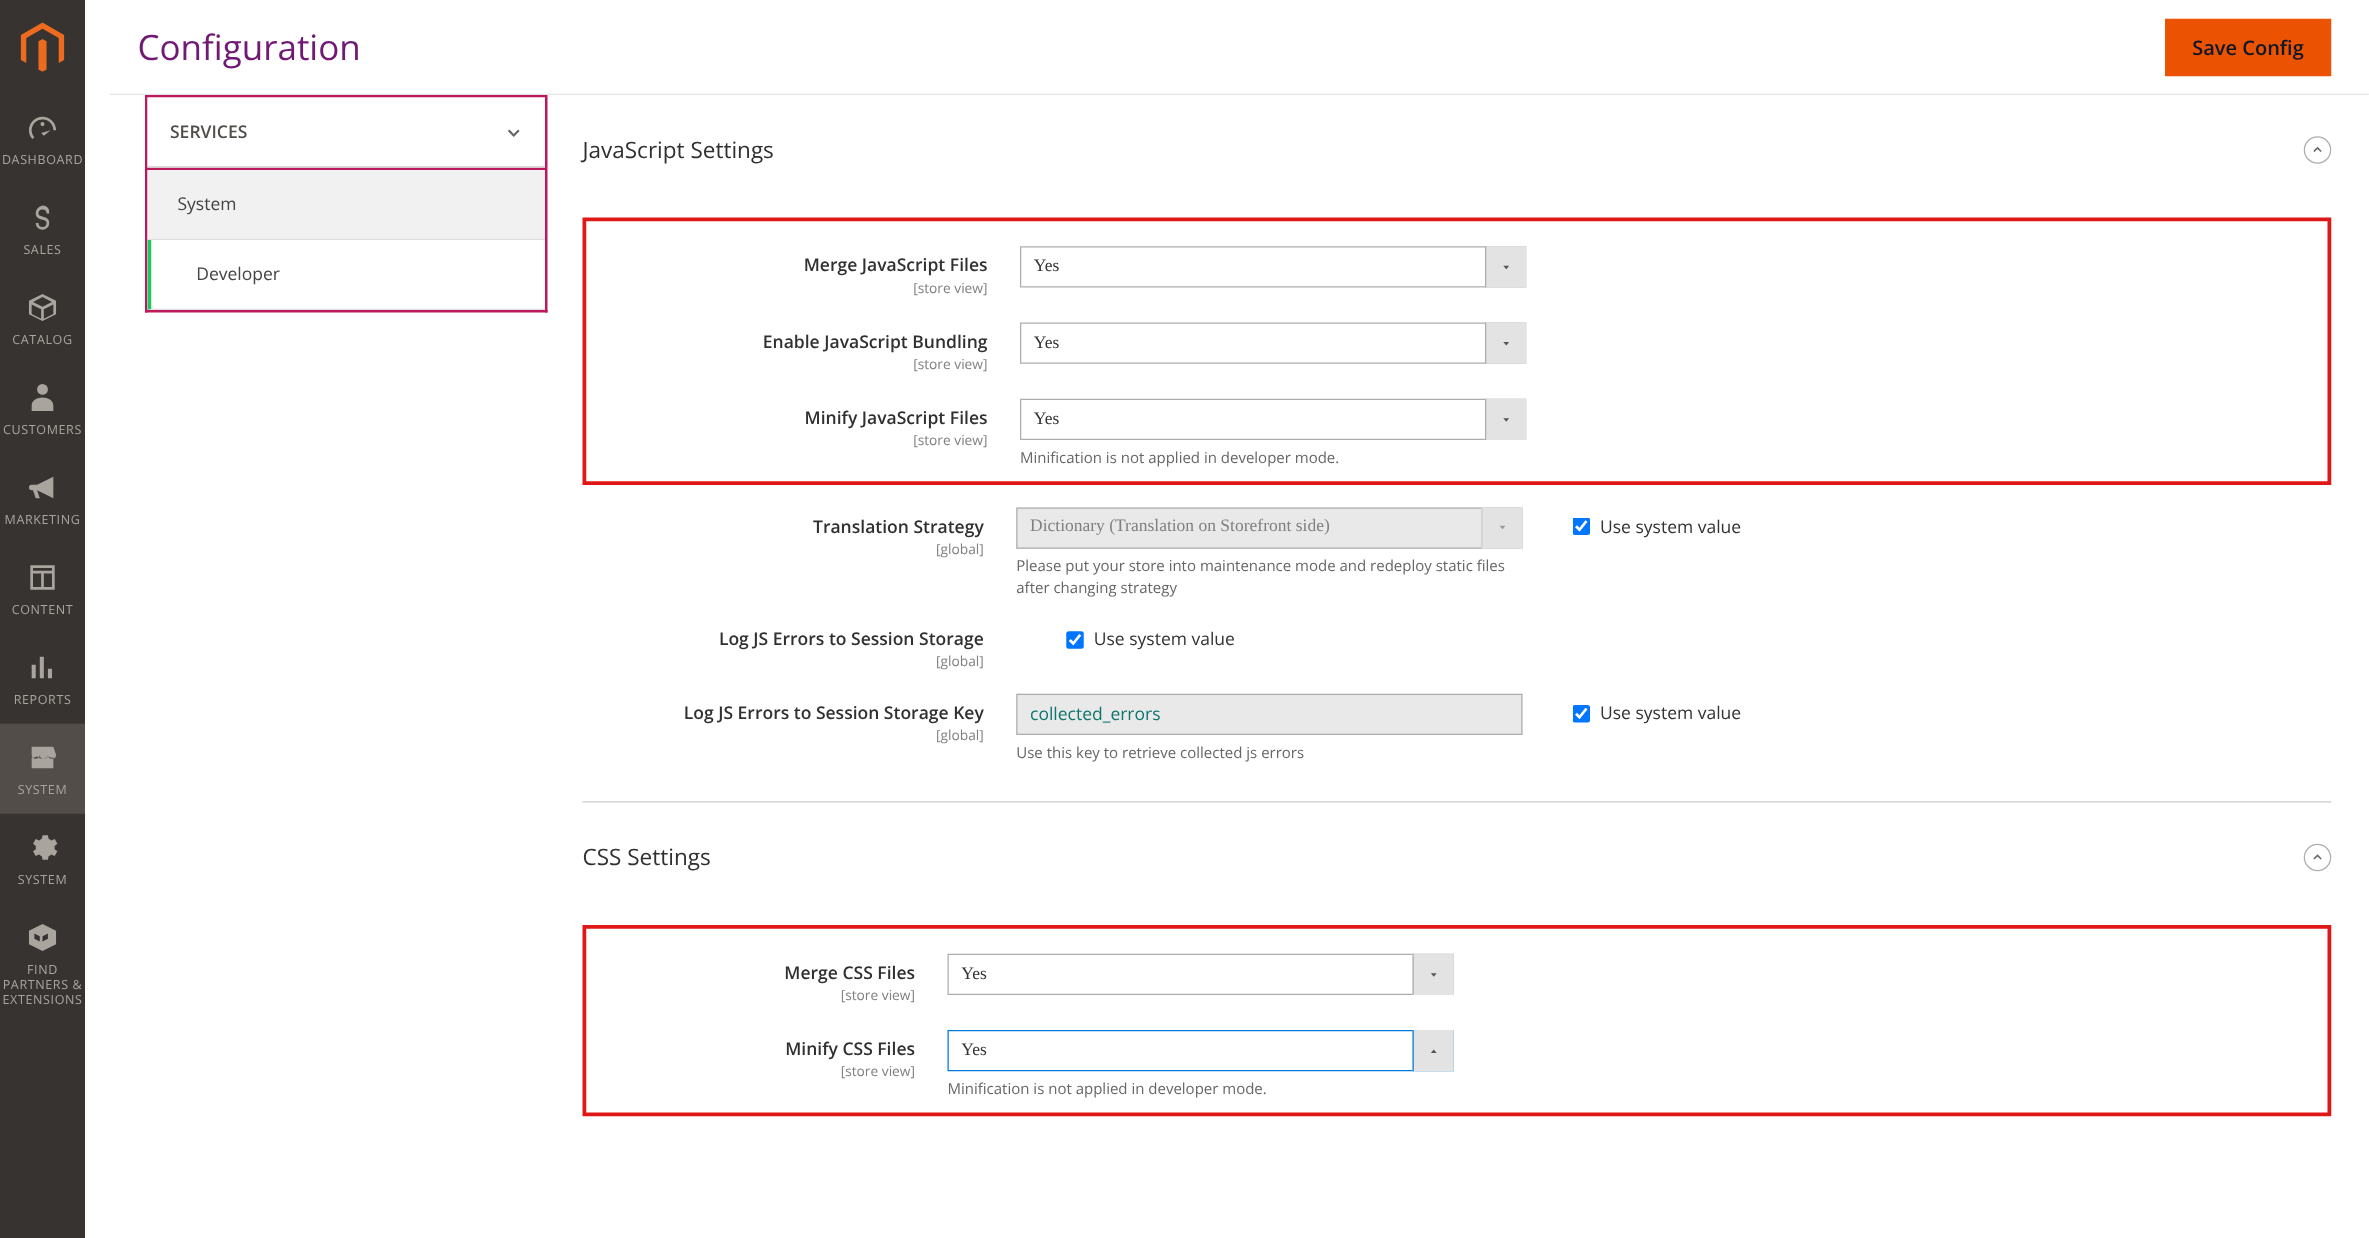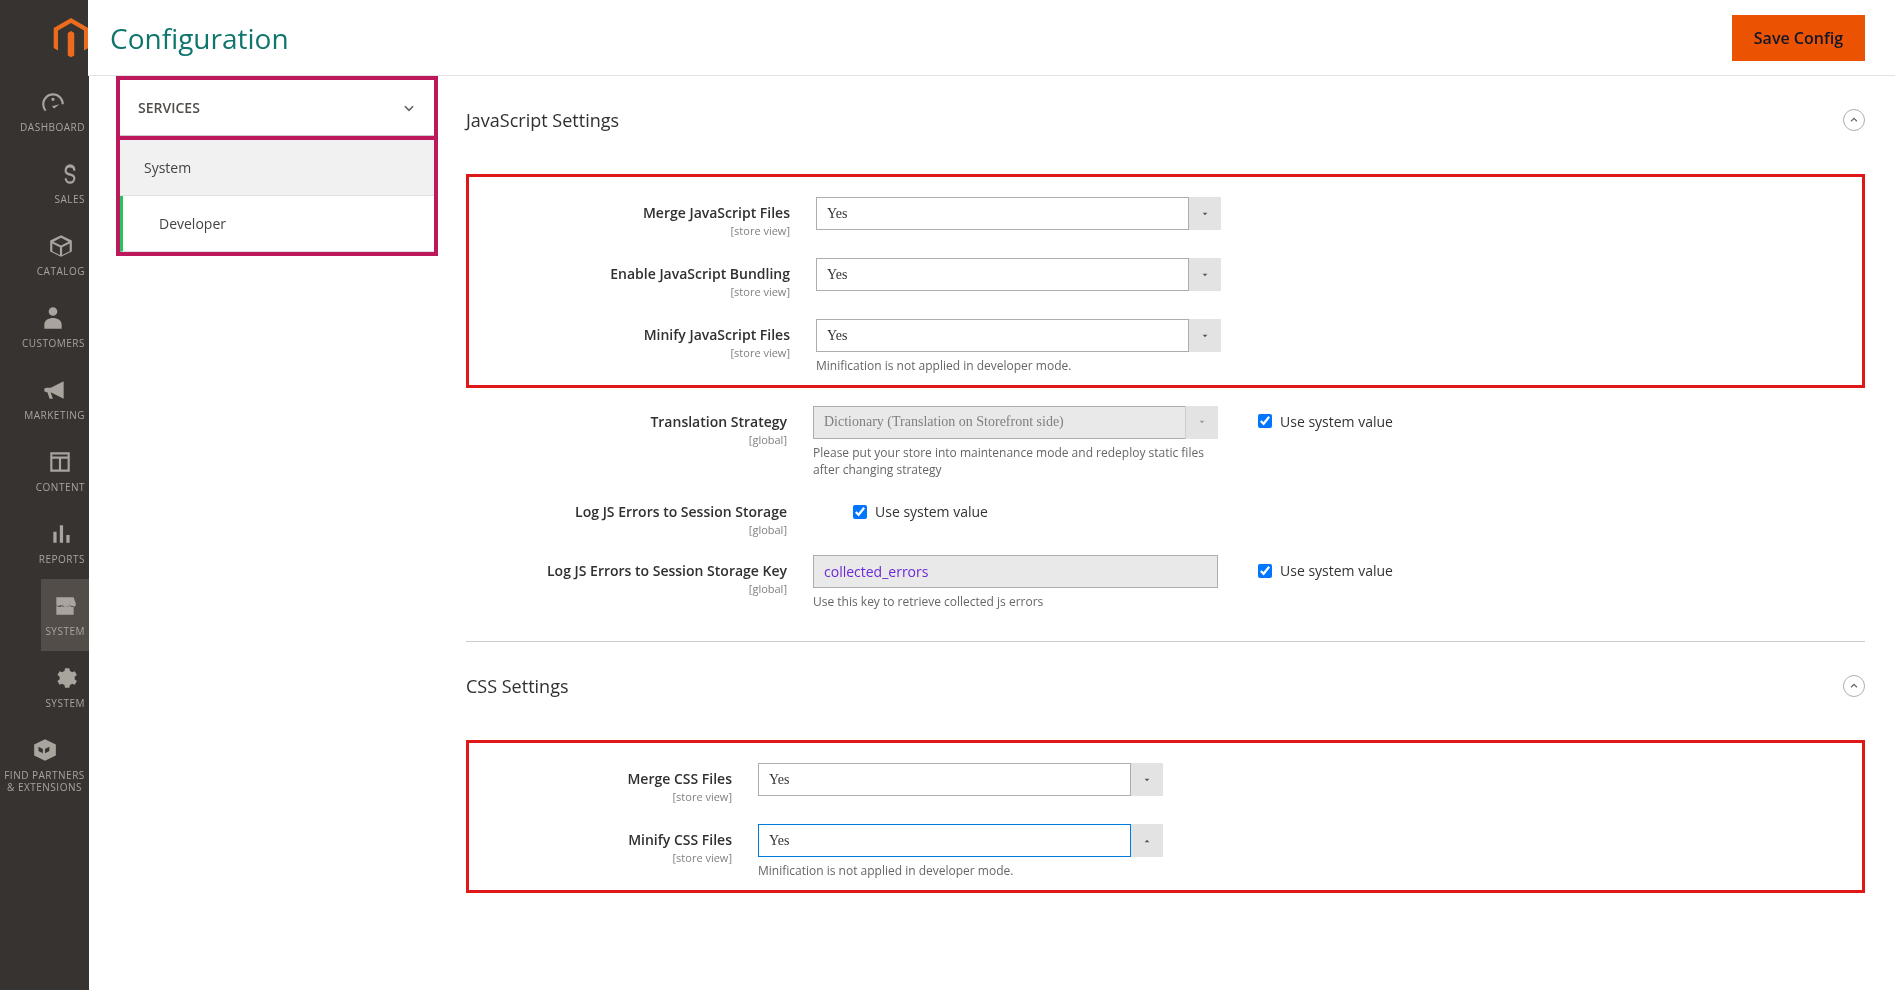--- a/index.html
+++ b/index.html
@@ -1,37 +1,37 @@
 <!DOCTYPE html>
 <html><head>
 <meta charset="utf-8">
 <style>
 * { box-sizing: border-box; margin: 0; padding: 0; }
 body { font-family: 'Open Sans', Arial, sans-serif; font-size: 14px; color: #333; background: #fff; width: 1895px; height: 990px; overflow: hidden; }
 
 
-.sidebar { position: fixed; left: 0; top: 0; width: 89px; height: 100%; background: #373330; display: flex; flex-direction: column; align-items: flex-end; }
+.sidebar { position: fixed; left: 0; top: 0; width: 68px; height: 100%; background: #373330; display: flex; flex-direction: column; }
 .logo-cell { height: 75px; display: flex; align-items: center; justify-content: center; background: #373330; }
 .logo-icon { width: 36px; height: 40px; }
 .nav-item { display: flex; flex-direction: column; align-items: center; justify-content: center; padding: 14px 4px; cursor: pointer; text-align: center; }
 .nav-item.active { background: #524d49; }
 .nav-icon { width: 26px; height: 26px; margin-bottom: 6px; fill: #aaa49e; }
 .nav-label { font-size: 10px; color: #aaa49e; letter-spacing: 0.5px; line-height: 1.2; }
 
 
 .page-header { position: fixed; left: 88px; top: 0; right: 0; height: 76px; background: #fff; border-bottom: 1px solid #e3e3e3; display: flex; align-items: center; justify-content: space-between; padding: 0 30px 0 22px; }
-.page-title { font-size: 28px; font-weight: 400; color: #0f766e; }
+.page-title { font-size: 28px; font-weight: 400; color: #701a75; }
 .save-btn { background: #eb5202; color: #0f172a; border: none; padding: 12px 22px; font-size: 16px; font-weight: 600; cursor: pointer; font-family: inherit; }
 
 
 .main { position: absolute; left: 88px; top: 76px; right: 0; bottom: 0; display: flex; }
 
 
 .config-tabs { width: 350px; padding: 0 0 0 28px; }
-.tab-group { background: #f1f1f1; border: 4px solid #be185d; margin-bottom: 0; }
+.tab-group { background: #f1f1f1; border: 2px solid #be185d; margin-bottom: 0; }
 .tab-group-header { display: flex; justify-content: space-between; align-items: center; padding: 18px 18px; font-size: 14px; font-weight: 600; color: #514d49; background: #fff; border-bottom: 1px solid #ccc; cursor: pointer; }
 .tab-group-header.collapsed { background: #fff; }
 .tab-group-body { background: #f1f1f1; }
 .tab-item { padding: 18px 18px 18px 24px; font-size: 14px; color: #444; border-bottom: 1px solid #e0e0e0; cursor: pointer; }
 .tab-item.active { background: #fff; border-left: 3px solid #22c55e; padding-left: 36px; font-weight: 400; }
 .chev { width: 14px; height: 14px; }
 
 
 .content { flex: 1; padding: 10px 30px 40px 28px; overflow-y: auto; }
 .section-header { display: flex; justify-content: space-between; align-items: center; padding: 12px 0; font-size: 18px; color: #303030; cursor: pointer; border-bottom: 1px solid #ccc; margin-bottom: 30px; margin-top: 10px; }
@@ -40,21 +40,21 @@
 .collapse-toggle svg { width: 10px; height: 10px; }
 
 .field-row { display: flex; align-items: flex-start; margin-bottom: 18px; }
 .field-label-wrap { width: 335px; text-align: right; padding-right: 26px; padding-top: 6px; }
 .field-label { font-size: 14px; color: #303030; display: block; font-weight: 600; }
 .field-scope { font-size: 11px; color: #808080; display: block; margin-top: 1px; }
 .field-control { width: 405px; }
 .field-select { width: 100%; height: 33px; border: 1px solid #adadad; padding: 0 28px 0 10px; font-size: 14px; background: #fff; appearance: none; position: relative; font-family: Liberation Serif, serif; color: #333; }
 .field-select:disabled { background: #e9e9e9; color: #808080; }
 .field-input { width: 100%; height: 33px; border: 1px solid #adadad; padding: 0 10px; font-size: 14px; font-family: inherit; }
-.field-input:disabled { background: #e9e9e9; color: #6d28d9; }
+.field-input:disabled { background: #e9e9e9; color: #0f766e; }
 .select-wrap { position: relative; }
 .select-arrow { position: absolute; right: 0; top: 0; width: 33px; height: 33px; border-left: 1px solid #adadad; background: #e3e3e3; display: flex; align-items: center; justify-content: center; pointer-events: none; }
 .select-arrow.disabled { border-left-color: #ccc; }
 .select-arrow svg { width: 8px; height: 8px; }
 .field-note { font-size: 12px; color: #666; margin-top: 6px; line-height: 1.4; }
 .field-extra { width: 200px; padding-left: 40px; padding-top: 6px; display: flex; align-items: center; gap: 8px; }
 .field-extra input[type=checkbox] { width: 14px; height: 14px; }
 
 .redbox { border: 3px solid #e01717; padding: 20px 12px 10px 12px; margin-bottom: 18px; }
 .redbox .field-row { margin-bottom: 20px; }

